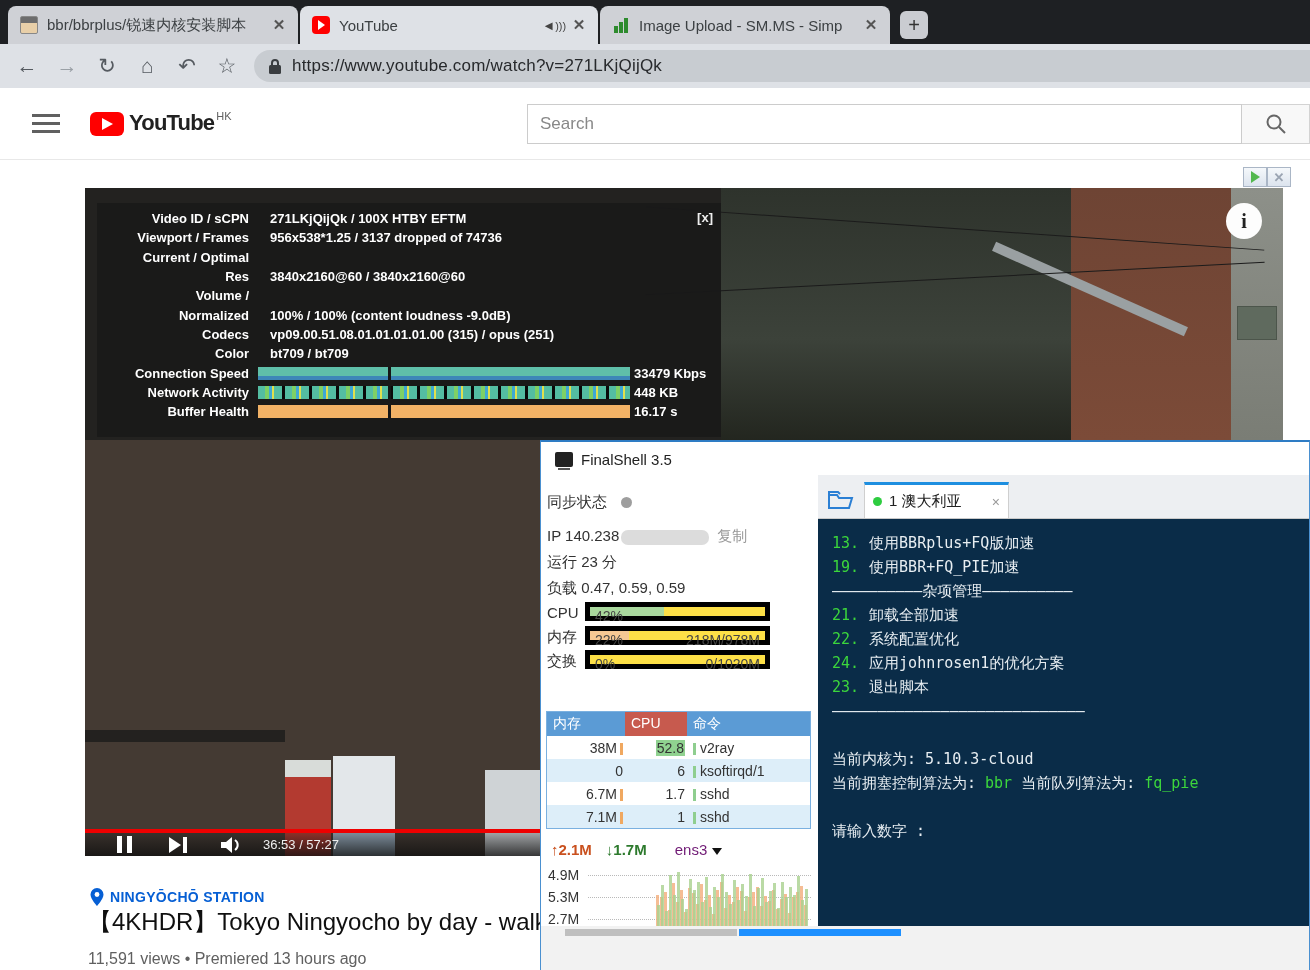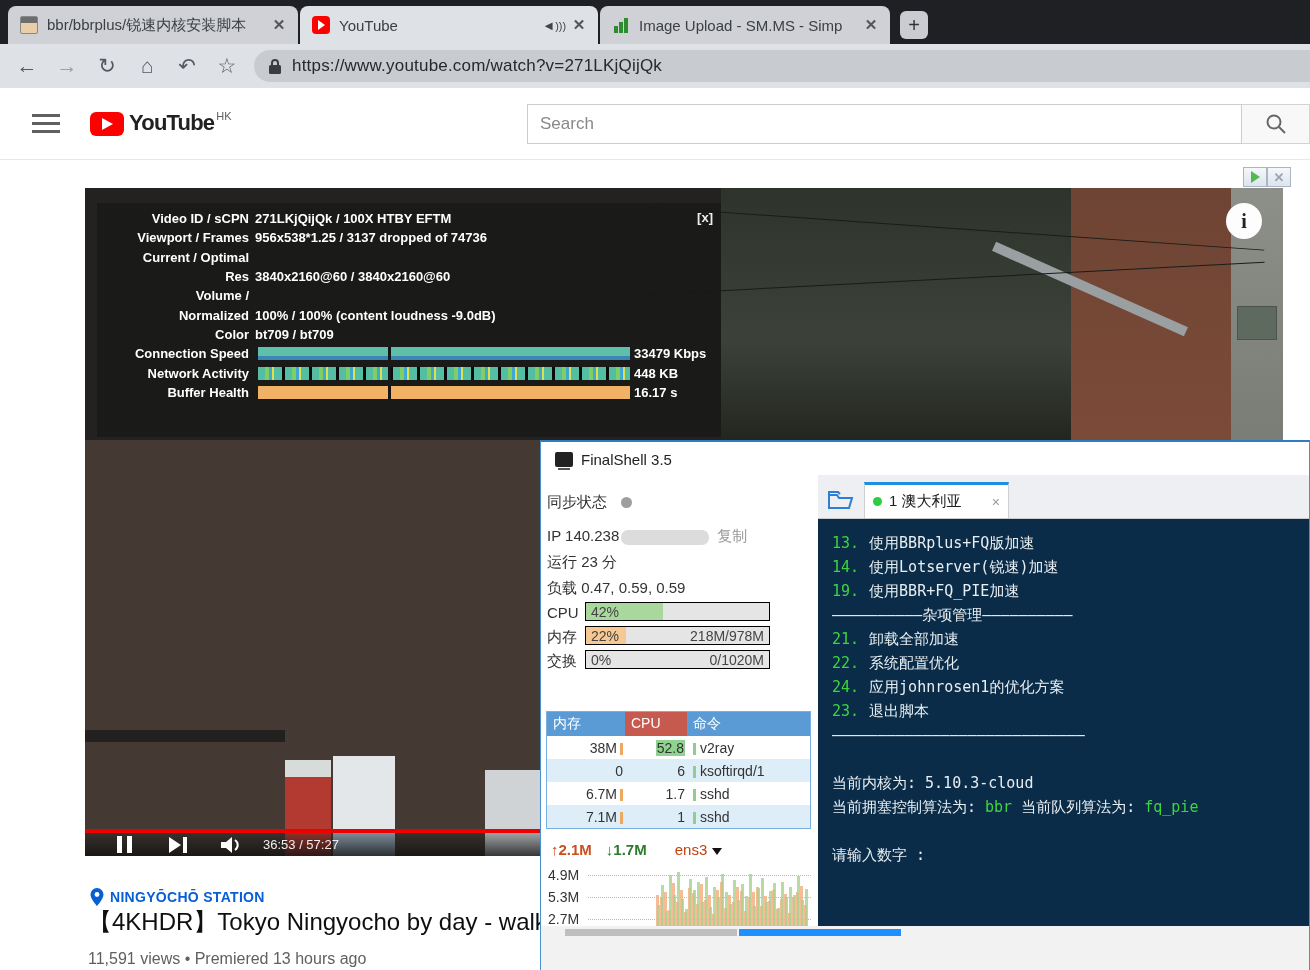--- a/index.html
+++ b/index.html
@@ -49,21 +49,21 @@
 
   
   #player { left:85px; top:188px; width:1198px; height:668px; background:#232220; overflow:hidden; }
   .sc { position:absolute; }
 
   
   #stats { left:12px; top:15px; width:624px; height:234px; background:rgba(24,24,24,.82); color:#fff;
            font-size:13px; font-weight:bold; padding:6px 10px 0 0; }
   .srow { display:flex; height:19.3px; align-items:center; }
   .slabel { width:152px; text-align:right; flex:none; }
-  .sval  { margin-left:6px; white-space:nowrap; font-weight:bold; }
+  .sval  { margin-left:21px; white-space:nowrap; font-weight:bold; }
   .sclose { position:absolute; right:8px; top:7px; font-weight:bold; color:#eee; }
   .sbar { margin-left:9px; width:372px; height:13px; flex:none; position:relative; }
   .sbar:after { content:""; position:absolute; left:35%; top:0; width:3px; height:100%; background:#161616; }
   .bar-conn { background:linear-gradient(180deg,#5fbfa9 0 68%, #3d87b8 68% 100%); }
   .bar-net  { background:repeating-linear-gradient(90deg,#54bda2 0 7px,#7ed065 7px 11px,#3fa9d4 11px 14px,#dfe04e 14px 16px,#54bda2 16px 24px,#0a0a0a 24px 27px); }
   .bar-buf  { background:#f2b266; }
   .sbarval { margin-left:4px; }
 
   #info-circ { left:1141px; top:15px; width:36px; height:36px; border-radius:50%; background:#fdfdfd;
                color:#222; font-weight:bold; font-size:20px; display:flex; align-items:center; justify-content:center; font-family:"Liberation Serif",serif; }
@@ -108,21 +108,21 @@
   #fs-title { left:14px; top:9px; display:flex; align-items:center; font-size:15px; color:#222; }
   .fs-ico { width:18px; height:15px; background:#222; border-radius:2px; margin-right:8px; position:relative; }
   .fs-ico:after { content:""; position:absolute; left:3px; bottom:-3px; width:12px; height:2px; background:#555; }
 
   #fs-left { left:0; top:33px; width:277px; height:495px; background:#fff; font-size:15px; color:#333; }
   .fl { position:absolute; left:6px; }
   #sync { top:18px; display:flex; align-items:center; }
   #sync .dot { width:11px; height:11px; border-radius:50%; background:#9e9e9e; margin-left:14px; }
   .blur-ip { display:inline-block; width:88px; height:15px; background:#dcdcdc; border-radius:7px; vertical-align:middle; margin:0 8px 0 2px; }
   .gray { color:#999; }
-  .meter { position:absolute; left:44px; height:19px; width:185px; border:1px solid #000000; background:#e5e5e5; font-size:14px; }
+  .meter { position:absolute; left:44px; height:19px; width:185px; border:5px solid #000000; background:#fde047; font-size:14px; }
   .meter .fill { position:absolute; left:0; top:0; bottom:0; }
   .meter .pct { position:absolute; left:5px; top:1px; color:#444; }
   .meter .det { position:absolute; right:5px; top:1px; color:#444;margin-left:30px; }
 
   #ptable { position:absolute; left:5px; top:236px; width:265px; border:1px solid #7ab0e0; font-size:14px; }
   #ptable .hdr { display:flex; color:#fff; }
   #ptable .hdr div { padding:3px 6px; }
   .h-mem { width:78px; background:#5b9bd5; }
   .h-cpu { width:62px; background:#c75a4e; }
   .h-cmd { flex:1; background:#5b9bd5; }
@@ -131,21 +131,21 @@
   .c-mem { width:78px; text-align:right; padding-right:2px; }
   .c-cpu { width:62px; text-align:right; padding-right:2px; }
   .c-cmd { flex:1; padding-left:6px; }
   .tick-o { display:inline-block; width:3px; height:12px; background:#f0a860; margin-left:3px; vertical-align:-2px;}
   .tick-g { display:inline-block; width:3px; height:12px; background:#8fce8f; margin-left:2px; vertical-align:-2px;}
   .hl-green { background:#90d290; padding:0 1px; }
 
   #netrow { position:absolute; left:10px; top:366px; width:258px; display:flex; font-size:15px; align-items:center; }
   .up { color:#c9501e; font-weight:bold; }
   .dn { color:#2d7a2d; font-weight:bold; margin-left:14px; }
-  .ifc { margin-left:28px; color:#c2410c; }
+  .ifc { margin-left:28px; color:#701a75; }
   .caret { display:inline-block; border-top:7px solid #111; border-left:5px solid transparent; border-right:5px solid transparent; margin-left:5px; }
 
   #tchart { position:absolute; left:5px; top:388px; width:265px; height:70px; border-bottom:1px solid #bbb; }
   .ytick { position:absolute; left:2px; font-size:14px; color:#333; }
   .gline { position:absolute; left:42px; right:0; border-top:1px dotted #b9b9b9; }
   #tbars { position:absolute; left:110px; right:2px; bottom:0; top:0; display:flex; align-items:flex-end; }
   .tb { width:4px; margin-right:0px; position:relative; flex:none; }
   .tb .bu { position:absolute; bottom:0; left:0; width:3px; background:rgba(243,177,131,.85); }
   .tb .bd { position:absolute; bottom:0; left:1px; width:3px; background:rgba(169,209,142,.8); }
 
@@ -275,20 +275,24 @@
           <span class="sval">3840x2160@60 / 3840x2160@60</span>
         </div>
       <div class="srow">
           <span class="slabel">Volume /</span>
         </div>
       <div class="srow">
           <span class="slabel">Normalized</span>
           <span class="sval">100% / 100% (content loudness -9.0dB)</span>
         </div>
       <div class="srow">
+          <span class="slabel">Codecs</span>
+          <span class="sval">vp09.00.51.08.01.01.01.01.00 (315) / opus (251)</span>
+        </div>
+      <div class="srow">
           <span class="slabel">Color</span>
           <span class="sval">bt709 / bt709</span>
         </div>
       <div class="srow">
           <span class="slabel">Connection Speed</span>
           <span class="sbar bar-conn"></span>
           <span class="sbarval">33479 Kbps</span>
         </div>
       <div class="srow">
           <span class="slabel">Network Activity</span>
@@ -588,21 +592,20 @@
         </div>
         <div id="fstab">
           <span class="gdot"></span>
           <span>1 澳大利亚</span>
           <span class="x">×</span>
         </div>
       </div>
 
       <div id="term" class="abs">
         <div class="t-line"><span class="t-num">13.</span><span class="t-txt">使用BBRplus+FQ版加速</span></div>
-        <div class="t-line"><span class="t-num">14.</span><span class="t-txt">使用Lotserver(锐速)加速</span></div>
         <div class="t-line"><span class="t-num">19.</span><span class="t-txt">使用BBR+FQ_PIE加速</span></div>
         <div class="t-line">——————————杂项管理——————————</div>
         <div class="t-line"><span class="t-num">21.</span><span class="t-txt">卸载全部加速</span></div>
         <div class="t-line"><span class="t-num">22.</span><span class="t-txt">系统配置优化</span></div>
         <div class="t-line"><span class="t-num">24.</span><span class="t-txt">应用johnrosen1的优化方案</span></div>
         <div class="t-line"><span class="t-num">23.</span><span class="t-txt">退出脚本</span></div>
         <div class="t-line">————————————————————————————</div>
         <div class="t-line"></div>
         <div class="t-line">当前内核为: 5.10.3-cloud</div>
         <div class="t-line"><span>当前拥塞控制算法为: </span><span class="t-green">bbr</span><span> 当前队列算法为: </span><span class="t-green">fq_pie</span></div>

